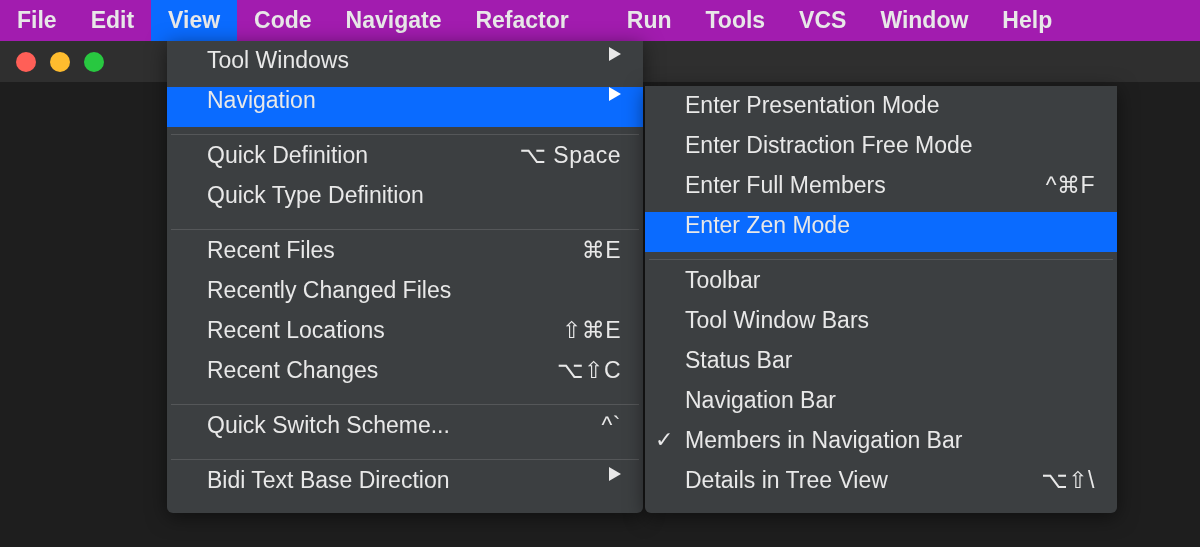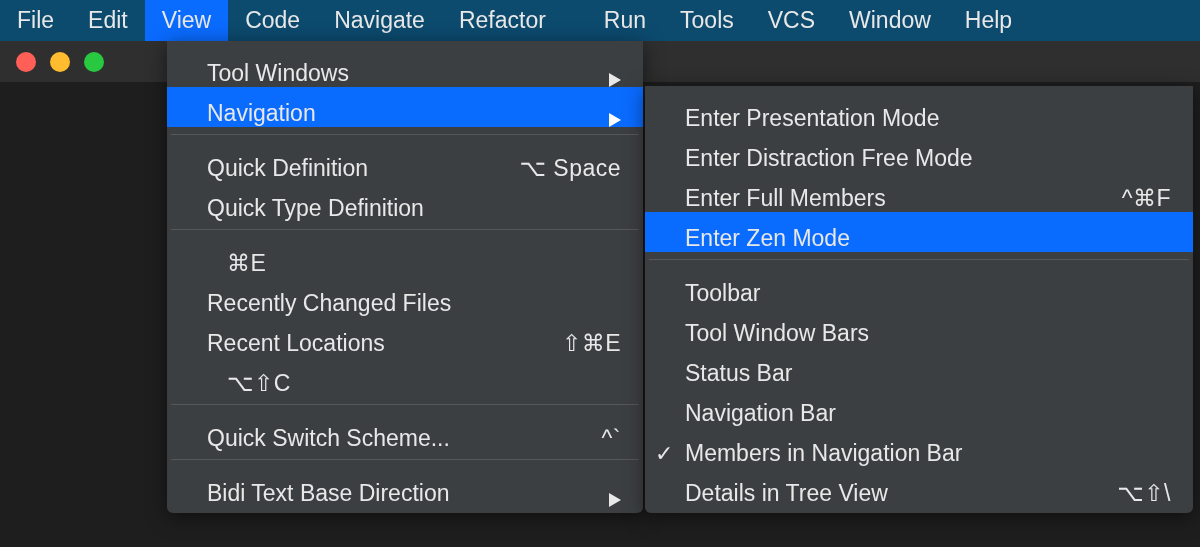--- a/index.html
+++ b/index.html
@@ -14,21 +14,22 @@
       height: 547px;
       background: #1e1e1e;
       overflow: hidden;
       color: #e8e8e8;
       font-size: 22px;
     }
     .menubar {
       display: flex;
       align-items: stretch;
       height: 41px;
-      background: #0c4a6e;
+      background: #a21caf;
+      font-weight: bold;
     }
     .menubar .menu-top {
       display: flex;
       align-items: center;
       padding: 0 17px;
       cursor: default;
       font-size: 23px;
     }
     .menubar .menu-top.active {
       background: #0a6bff;
@@ -58,25 +59,25 @@
       padding: 6px 0;
     }
     .dropdown.primary {
       left: 167px;
       top: 41px;
       width: 476px;
     }
     .dropdown.secondary {
       left: 645px;
       top: 86px;
-      width: 548px;
+      width: 472px;
     }
     .menu-item {
       display: flex;
-      align-items: flex-end;
+      align-items: flex-start;
       height: 40px;
       padding: 0 22px 0 40px;
       cursor: default;
       font-size: 23px;
       position: relative;
     }
     .menu-item.selected {
       background: #0a6bff;
     }
     .menu-item .label {
@@ -160,30 +161,32 @@
   <div class="menu-item">
     <span class="label">Quick Definition</span>
     <span class="shortcut">⌥ Space</span>
   </div>
   <div class="menu-item">
     <span class="label">Quick Type Definition</span>
   </div>
   <div class="separator"></div>
 
   <div class="menu-item">
+    <span class="label">Recent Files</span>
     <span class="shortcut">⌘E</span>
   </div>
   <div class="menu-item">
     <span class="label">Recently Changed Files</span>
   </div>
   <div class="menu-item">
     <span class="label">Recent Locations</span>
     <span class="shortcut">⇧⌘E</span>
   </div>
   <div class="menu-item">
+    <span class="label">Recent Changes</span>
     <span class="shortcut">⌥⇧C</span>
   </div>
   <div class="separator"></div>
 
   <div class="menu-item">
     <span class="label">Quick Switch Scheme...</span>
     <span class="shortcut">^`</span>
   </div>
   <div class="separator"></div>
 

